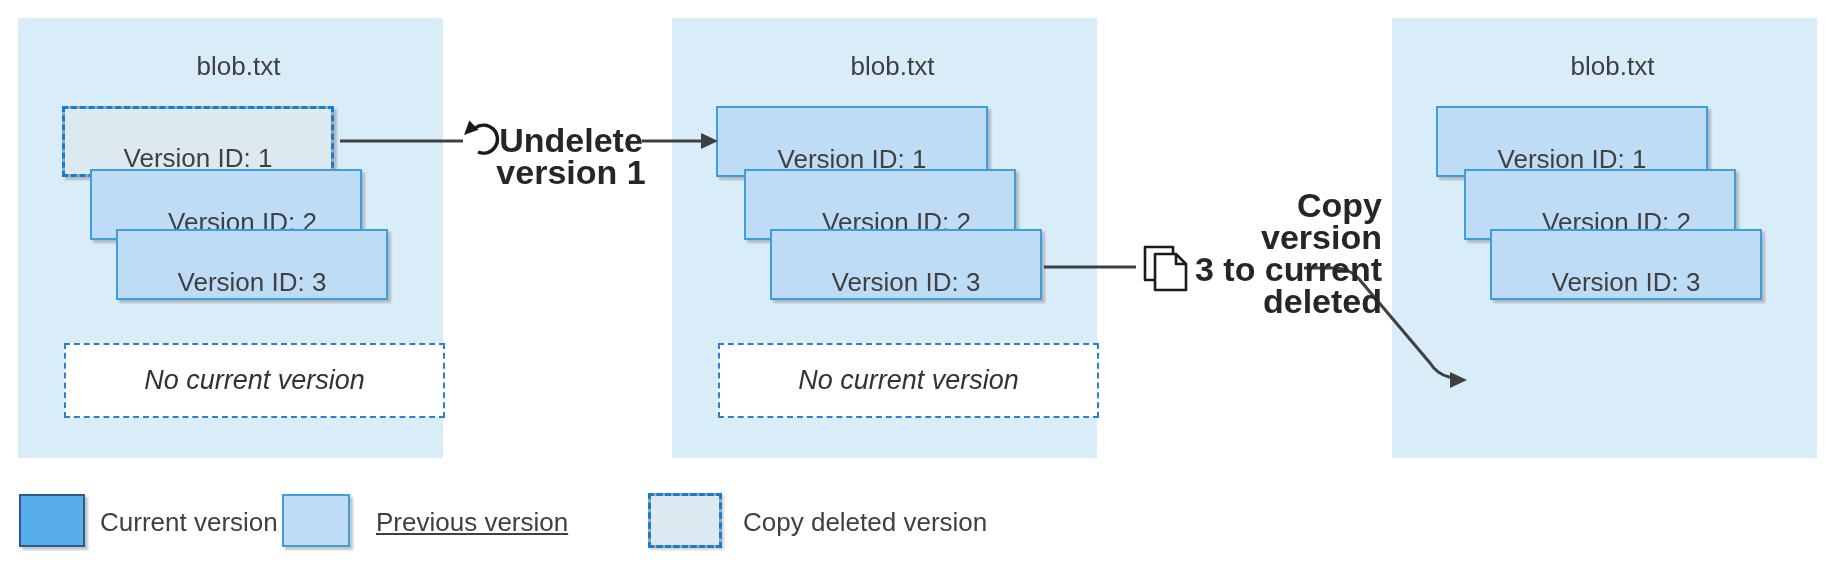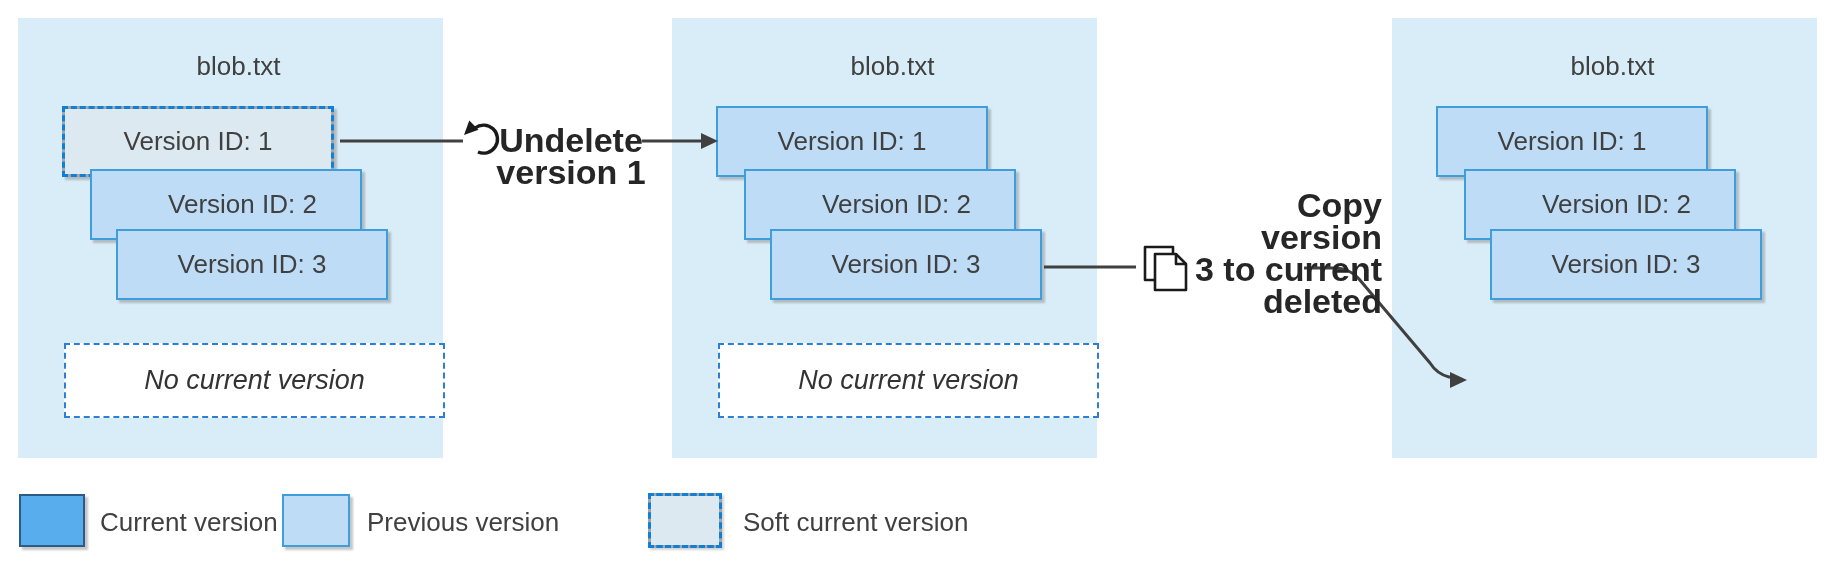--- a/index.html
+++ b/index.html
@@ -29,21 +29,21 @@
   }
   .panel-1{left:18px;}
   .panel-2{left:672px;}
   .panel-3{left:1392px;}
   .panel-title{
     position:absolute;top:33px;left:8px;width:100%;
     text-align:center;font-size:26px;color:var(--text);
   }
   .vbox{
     position:absolute;width:272px;height:71px;
-    display:flex;align-items:center;justify-content:center;
+    display:flex;align-items:flex-end;justify-content:center;
     font-size:26px;color:var(--text);
     box-shadow:3px 3px 2px rgba(128,128,128,0.45);
   }
   .previous{
     background:var(--previous_fill);
     border:2px solid var(--previous_border);
   }
   .current{
     background:var(--current_fill);
     border:2px solid var(--current_border);
@@ -81,21 +81,21 @@
   .legend-swatch{
     position:absolute;box-shadow:3px 3px 2px rgba(128,128,128,0.45);
   }
   .legend-swatch.current{left:19px;top:494px;width:66px;height:53px;}
   .legend-swatch.previous{left:282px;top:494px;width:68px;height:53px;}
   .legend-swatch.soft{left:648px;top:493px;width:74px;height:55px;box-shadow:2px 2px 2px rgba(128,128,128,0.35);}
   .legend-label{
     position:absolute;top:507px;font-size:26px;color:var(--text);white-space:nowrap;
   }
   .legend-label.l1{left:100px;}
-  .legend-label.l2{left:367px;}
+  .legend-label.l2{left:376px;text-decoration:underline;}
   .legend-label.l3{left:743px;}
 </style>
 </head>
 <body>
 
 <div class="panel panel-1">
   <div class="panel-title">blob.txt</div>
   <div class="vbox soft v1">
     <span>Version ID: 1</span>
   </div>
@@ -175,13 +175,13 @@
 
 <div class="legend-swatch current" style="background:var(--current_fill);border:2px solid var(--current_border);"></div>
 <div class="legend-label l1">Current version</div>
 
 <div class="legend-swatch previous" style="background:var(--previous_fill);border:2px solid var(--previous_border);"></div>
 <div class="legend-label l2">Previous version</div>
 
 <div class="legend-swatch soft" style="background:var(--soft_fill);border:3px solid var(--soft_dash_gray);position:absolute;">
   <div style="position:absolute;inset:-3px;border:3px dashed var(--soft_dash_blue);"></div>
 </div>
-<div class="legend-label l3">Soft current version</div>
+<div class="legend-label l3">Copy deleted version</div>
 
 </body></html>

